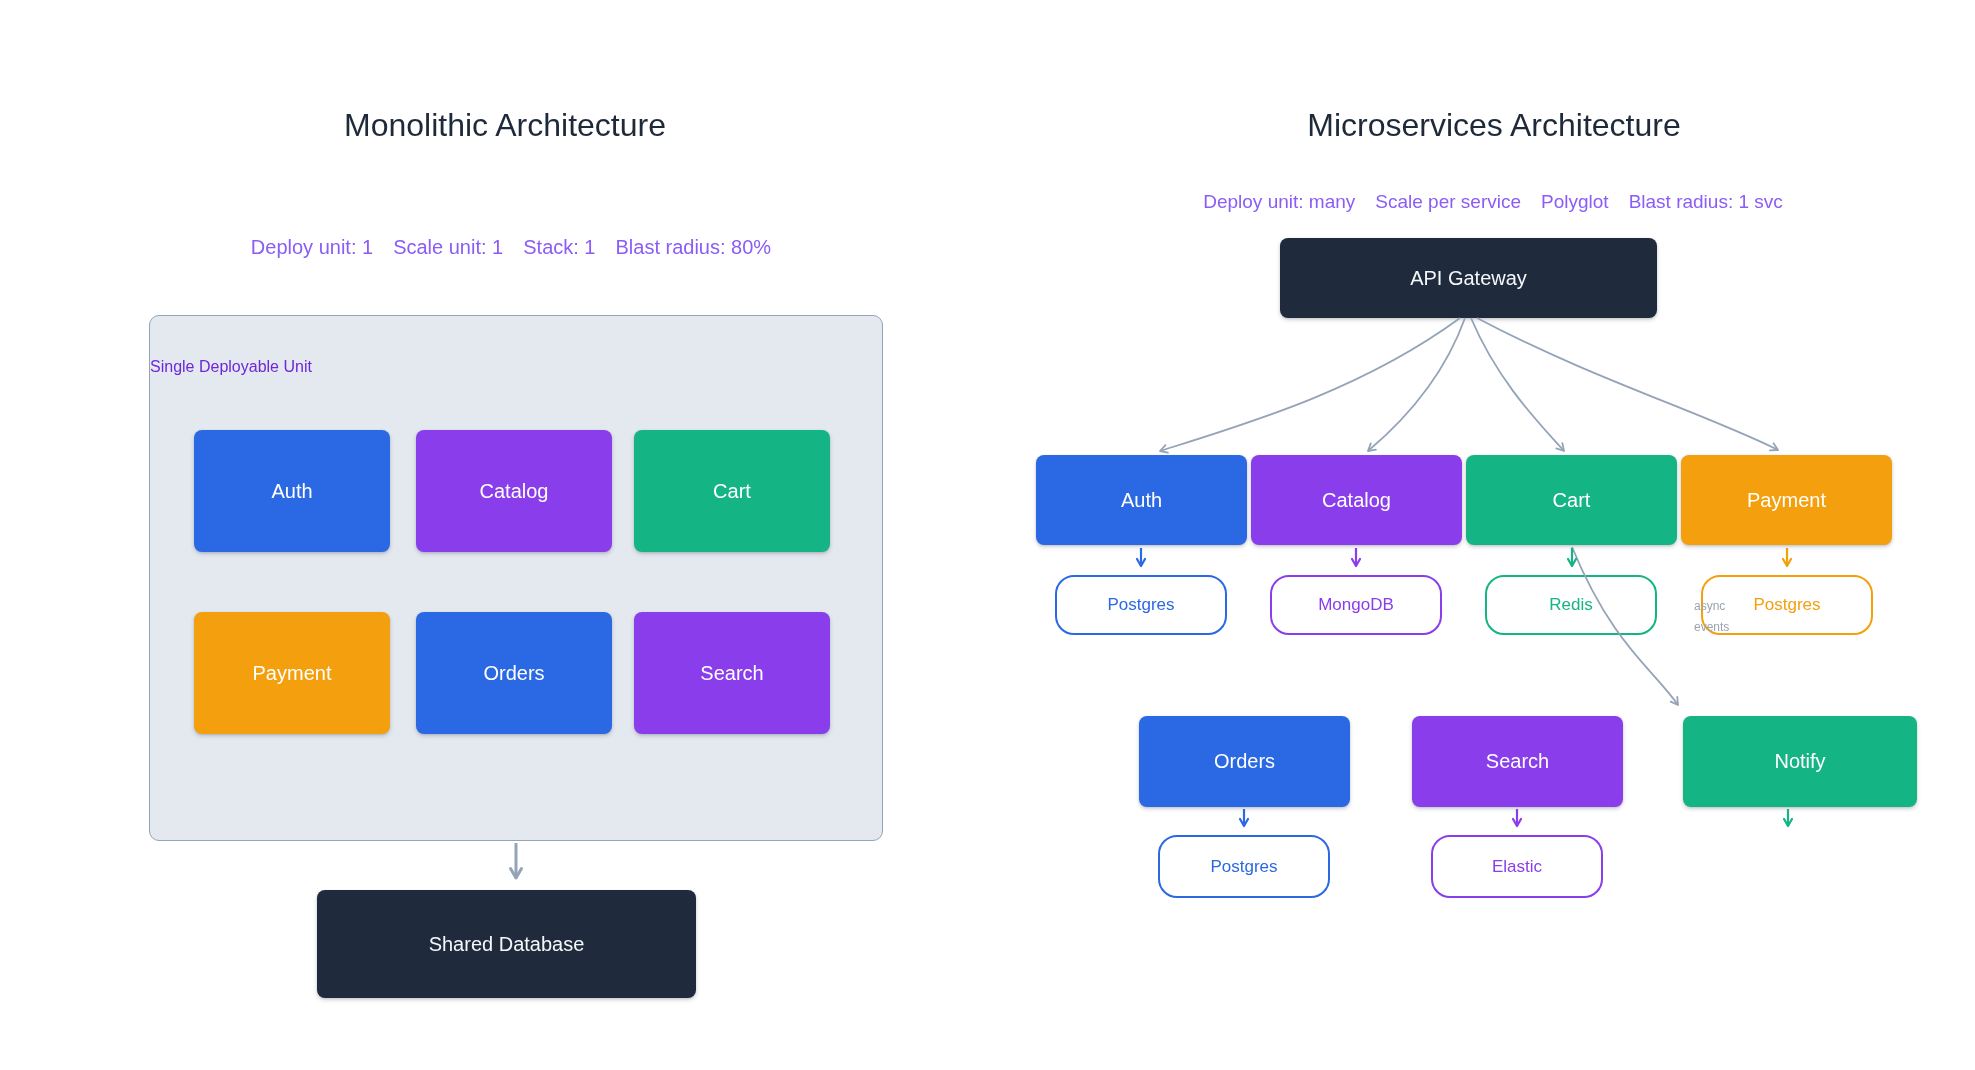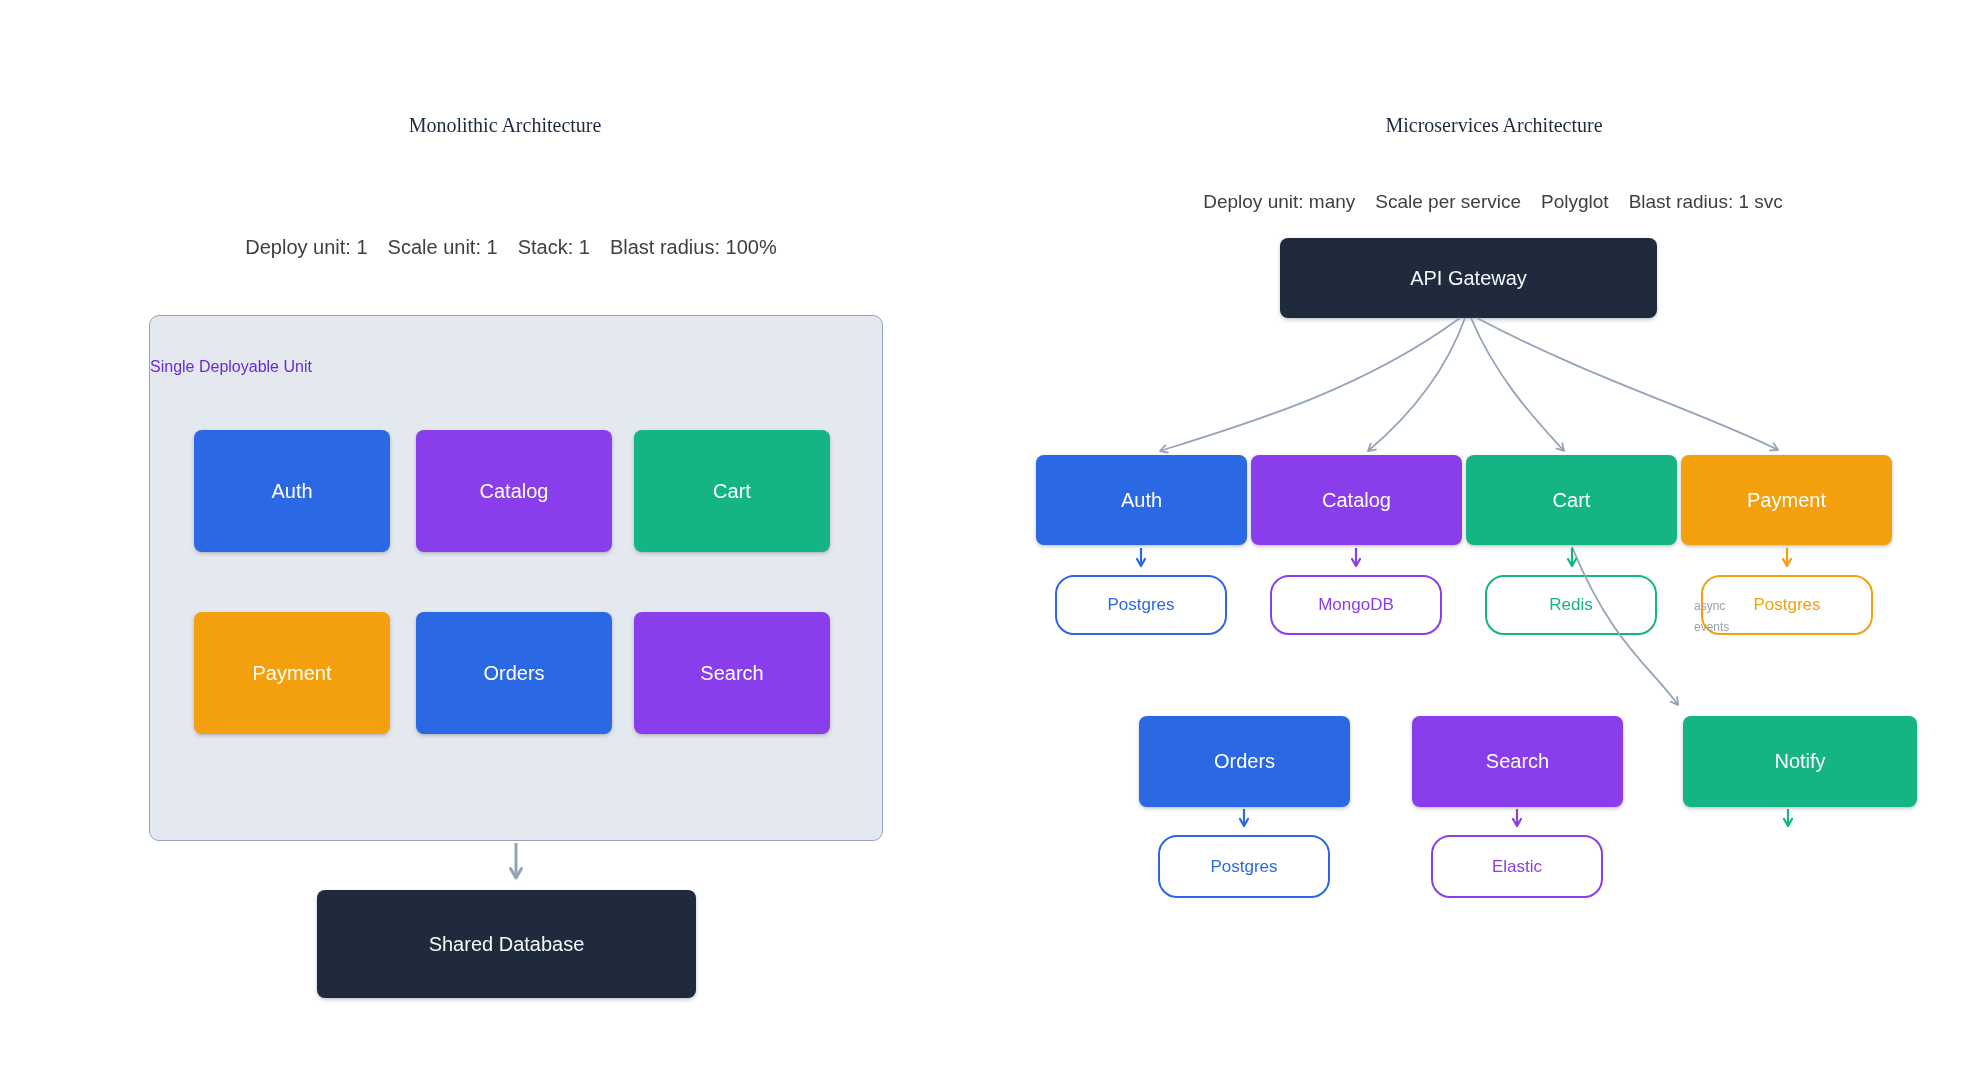--- a/index.html
+++ b/index.html
@@ -6,22 +6,22 @@
   html,body { background:#ffffff; }
   .canvas{
     position:relative; width:1975px; height:1070px; overflow:hidden;
     background:#ffffff;
     font-family:"Liberation Sans","DejaVu Sans",sans-serif;
     color:#1e2a3a;
   }
   .abs{ position:absolute; }
   .ctr{ transform:translate(-50%,-50%); white-space:nowrap; }
   .page-title{ font-size:29px; font-weight:500; letter-spacing:.2px; }
-  .section-header{ font-size:20px; font-weight:500;font-family:Liberation Serif, serif; }
-  .stats{ display:flex; gap:20px; font-size:20px; color:#404040;justify-content:space-between; }
+  .section-header{ font-size:32px; font-weight:500; }
+  .stats{ display:flex; gap:20px; font-size:20px; color:#8b5cf6;justify-content:space-between; }
   .stats span{ white-space:nowrap; }
 
   .panel{
     background:#e4e9f0; border:1.5px solid #94a3b8; border-radius:10px;
   }
   .panel-title{ text-align:left; font-size:16px; color:#6d28d9; }
 
   .box{
     display:flex; align-items:center; justify-content:center;
     border-radius:8px; color:#ffffff; font-size:20px;
@@ -48,21 +48,21 @@
 <div class="canvas">
 
 
   <div class="abs ctr section-header" style="left:505px; top:125px;">Monolithic Architecture</div>
   <div class="abs ctr section-header" style="left:1494px; top:125px;">Microservices Architecture</div>
 
   <div class="abs ctr stats" style="left:511px; top:247px;">
     <span>Deploy unit: 1</span>
     <span>Scale unit: 1</span>
     <span>Stack: 1</span>
-    <span>Blast radius: 100%</span>
+    <span>Blast radius: 80%</span>
   </div>
   <div class="abs ctr stats" style="left:1493px; top:202px; font-size:19px;">
     <span>Deploy unit: many</span>
     <span>Scale per service</span>
     <span>Polyglot</span>
     <span>Blast radius: 1 svc</span>
   </div>
 
   <div class="abs panel" style="left:149px; top:315px; width:734px; height:526px;">
     <div class="panel-title" style="margin-top:42px;">Single Deployable Unit</div>

